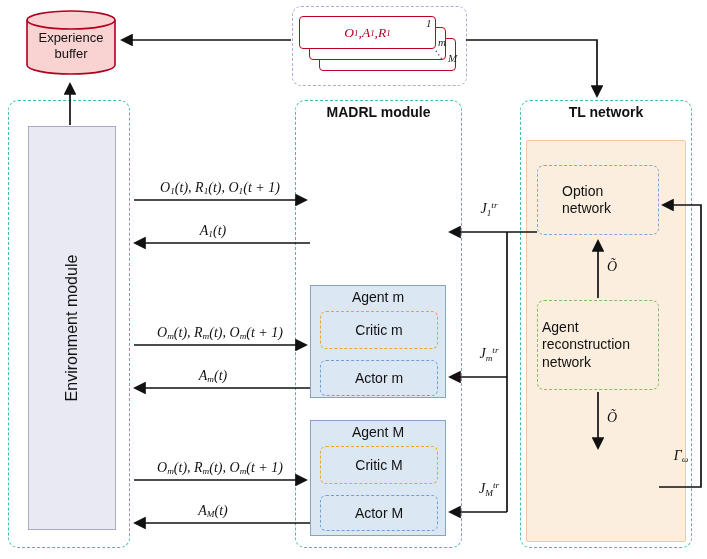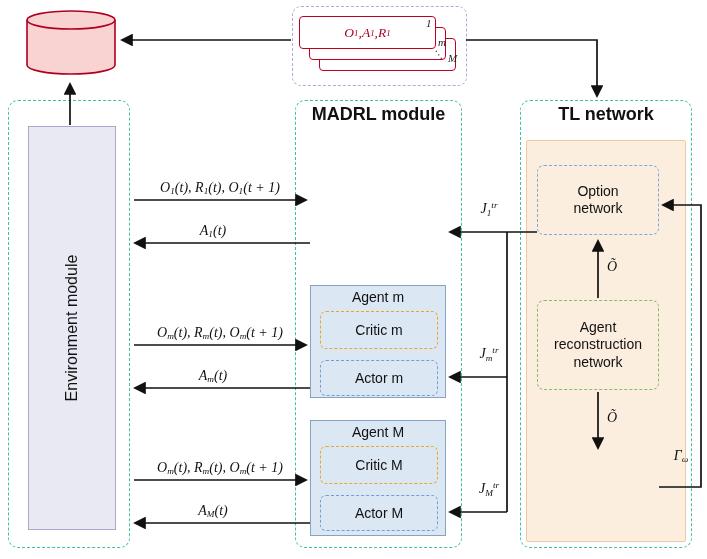--- a/index.html
+++ b/index.html
@@ -4,21 +4,21 @@
 <style>
   html,body{margin:0;padding:0;background:#fff;}
   #canvas{position:relative;width:707px;height:559px;background:#fff;
           font-family:"Liberation Sans","DejaVu Sans",sans-serif;color:#111;overflow:hidden;}
   *{box-sizing:border-box;}
 
   
   .module{position:absolute;border:1.7px dashed #3ec0a8;border-radius:10px;background:transparent;}
   .stackbox{position:absolute;border:1.6px dashed #b4a8d8;border-radius:9px;background:transparent;}
 
-  .module-title{position:absolute;text-align:center;font-size:18px;font-weight:600;color:#111;}
+  .module-title{position:absolute;text-align:center;font-size:14px;font-weight:600;color:#111;}
 
   
   .env-inner{position:absolute;left:28px;top:126px;width:88px;height:404px;
              background:#e9e9f4;border:1px solid #a9a9c9;
              display:flex;align-items:center;justify-content:center;}
   .env-inner span{transform:rotate(-90deg);white-space:nowrap;font-size:16px;color:#111;}
 
   
   .cyl{position:absolute;left:25px;top:8px;width:92px;height:70px;}
   .cyl-label{position:absolute;left:28px;top:24px;width:86px;height:44px;
@@ -44,21 +44,21 @@
            display:flex;align-items:center;justify-content:center;
            font-size:14px;color:#111;text-align:center;}
   .critic{top:25px;height:38px;border:1.7px dashed #e8a62e;}
   .actor{top:74px;height:36px;border:1.7px dashed #6f9fd8;}
 
   
   .tl-bg{position:absolute;left:526px;top:140px;width:160px;height:402px;
          background:#fceede;border:1px solid #f0c9a2;border-radius:2px;}
   .tl-box{position:absolute;left:537px;width:122px;border-radius:7px;
           display:flex;align-items:center;justify-content:center;
-          font-size:14px;line-height:1.25;color:#111;text-align:center;}
+          font-size:14px;line-height:1.25;color:#111;}
   .tl-box .lbl{margin:0 auto;}
   .opt{top:165px;height:70px;border:1.7px dashed #7fa8d8;}
   .st{top:300px;height:90px;border:1.7px dashed #84bd65;}
   .term{top:452px;height:70px;border:1.7px dashed #9a9a9a;}
   .w70{width:72px;} .w95{width:96px;} .w112{width:112px;}
 
   
   .flabel{position:absolute;transform:translate(-50%,-50%);white-space:nowrap;
           font-family:"Liberation Serif","DejaVu Serif",serif;font-style:italic;
           font-size:14px;color:#111;z-index:4;}
@@ -71,20 +71,21 @@
 <body>
 
 <div id="canvas">
 
   <div class="cyl">
     <svg width="92" height="70">
       <path d="M2 12 V57 A44 9 0 0 0 90 57 V12" fill="#f9d2d2" stroke="#b00020" stroke-width="1.6"></path>
       <ellipse cx="46" cy="12" rx="44" ry="9" fill="#f9d2d2" stroke="#b00020" stroke-width="1.6"></ellipse>
     </svg>
   </div>
+  <div class="cyl-label">Experience buffer</div>
 
   <div class="stackbox" style="left:292px;top:6px;width:175px;height:80px;"></div>
   <div class="sheet" style="left:319px;top:38px;z-index:2;"></div>
   <div class="sheet" style="left:309px;top:27px;z-index:3;"></div>
   <div class="sheet" style="left:299px;top:16px;z-index:4;"></div>
   <div class="stack-tuple">
       <span>O</span>
       <span class="seg-sub">1</span>
       <span>, </span>
       <span>A</span>

